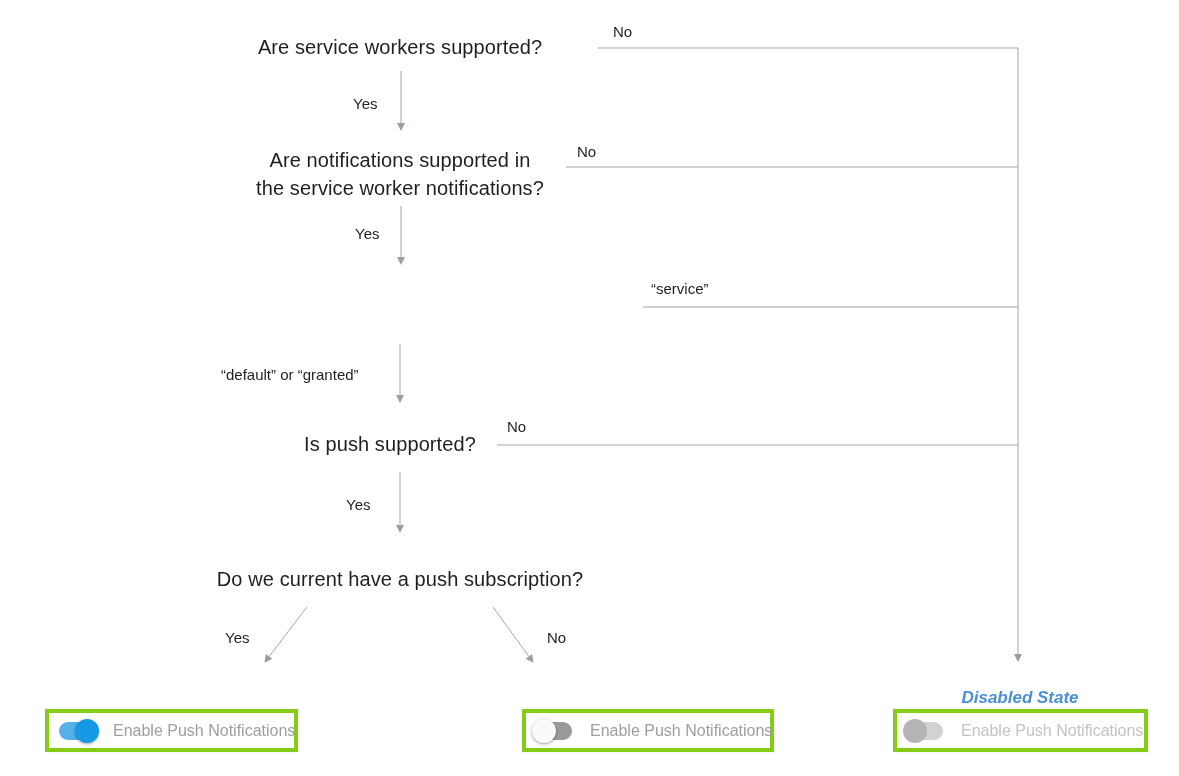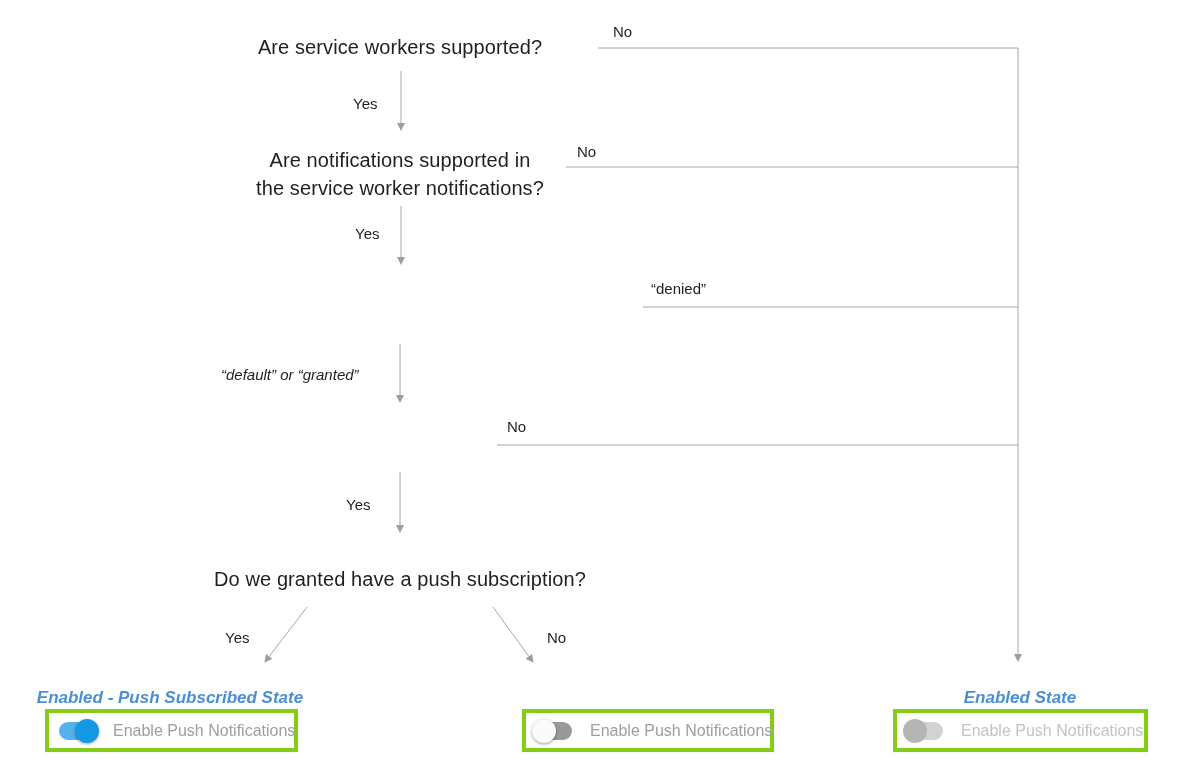--- a/index.html
+++ b/index.html
@@ -85,35 +85,35 @@
     <path class="flow-line" d="M401,206 V259" marker-end="url(#arrow)"></path>
     <path class="flow-line" d="M400,344 V397" marker-end="url(#arrow)"></path>
     <path class="flow-line" d="M400,472 V527" marker-end="url(#arrow)"></path>
     <path class="flow-line" d="M307,607 L268,658" marker-end="url(#arrow)"></path>
     <path class="flow-line" d="M493,607 L530,658" marker-end="url(#arrow)"></path>
   </svg>
 
   <div class="question" style="left:160px; top:33px; width:480px;">Are service workers supported?</div>
   <div class="question" style="left:200px; top:146px; width:400px;">Are notifications supported in
 the service worker notifications?</div>
-  <div class="question" style="left:100px; top:565px; width:600px;">Do we granted have a push subscription?</div>
+  <div class="question" style="left:190px; top:430px; width:400px;">Is push supported?</div>
+  <div class="question" style="left:100px; top:565px; width:600px;">Do we current have a push subscription?</div>
 
   <div class="edge-label" style="left:613px; top:23px;">No</div>
   <div class="edge-label" style="left:353px; top:95px;">Yes</div>
   <div class="edge-label" style="left:577px; top:143px;">No</div>
   <div class="edge-label" style="left:355px; top:225px;">Yes</div>
-  <div class="edge-label" style="left:651px; top:280px;">“denied”</div>
-  <div class="edge-label" style="left:221px; top:366px;font-style:italic;">“default” or “granted”</div>
+  <div class="edge-label" style="left:651px; top:280px;">“service”</div>
+  <div class="edge-label" style="left:221px; top:366px;">“default” or “granted”</div>
   <div class="edge-label" style="left:507px; top:418px;">No</div>
   <div class="edge-label" style="left:346px; top:496px;">Yes</div>
   <div class="edge-label" style="left:225px; top:629px;">Yes</div>
   <div class="edge-label" style="left:547px; top:629px;">No</div>
 
-  <div class="state-title" style="left:20px; top:688px;">Enabled - Push Subscribed State</div>
-  <div class="state-title" style="left:870px; top:688px;">Enabled State</div>
+  <div class="state-title" style="left:870px; top:688px;">Disabled State</div>
 
   <div class="state-card" style="left:45px; width:253px;">
     <div class="switch on">
       <div class="track"></div>
       <div class="knob"></div>
     </div>
     <span class="card-label">Enable Push Notifications</span>
   </div>
 
   <div class="state-card" style="left:522px; width:252px;">

